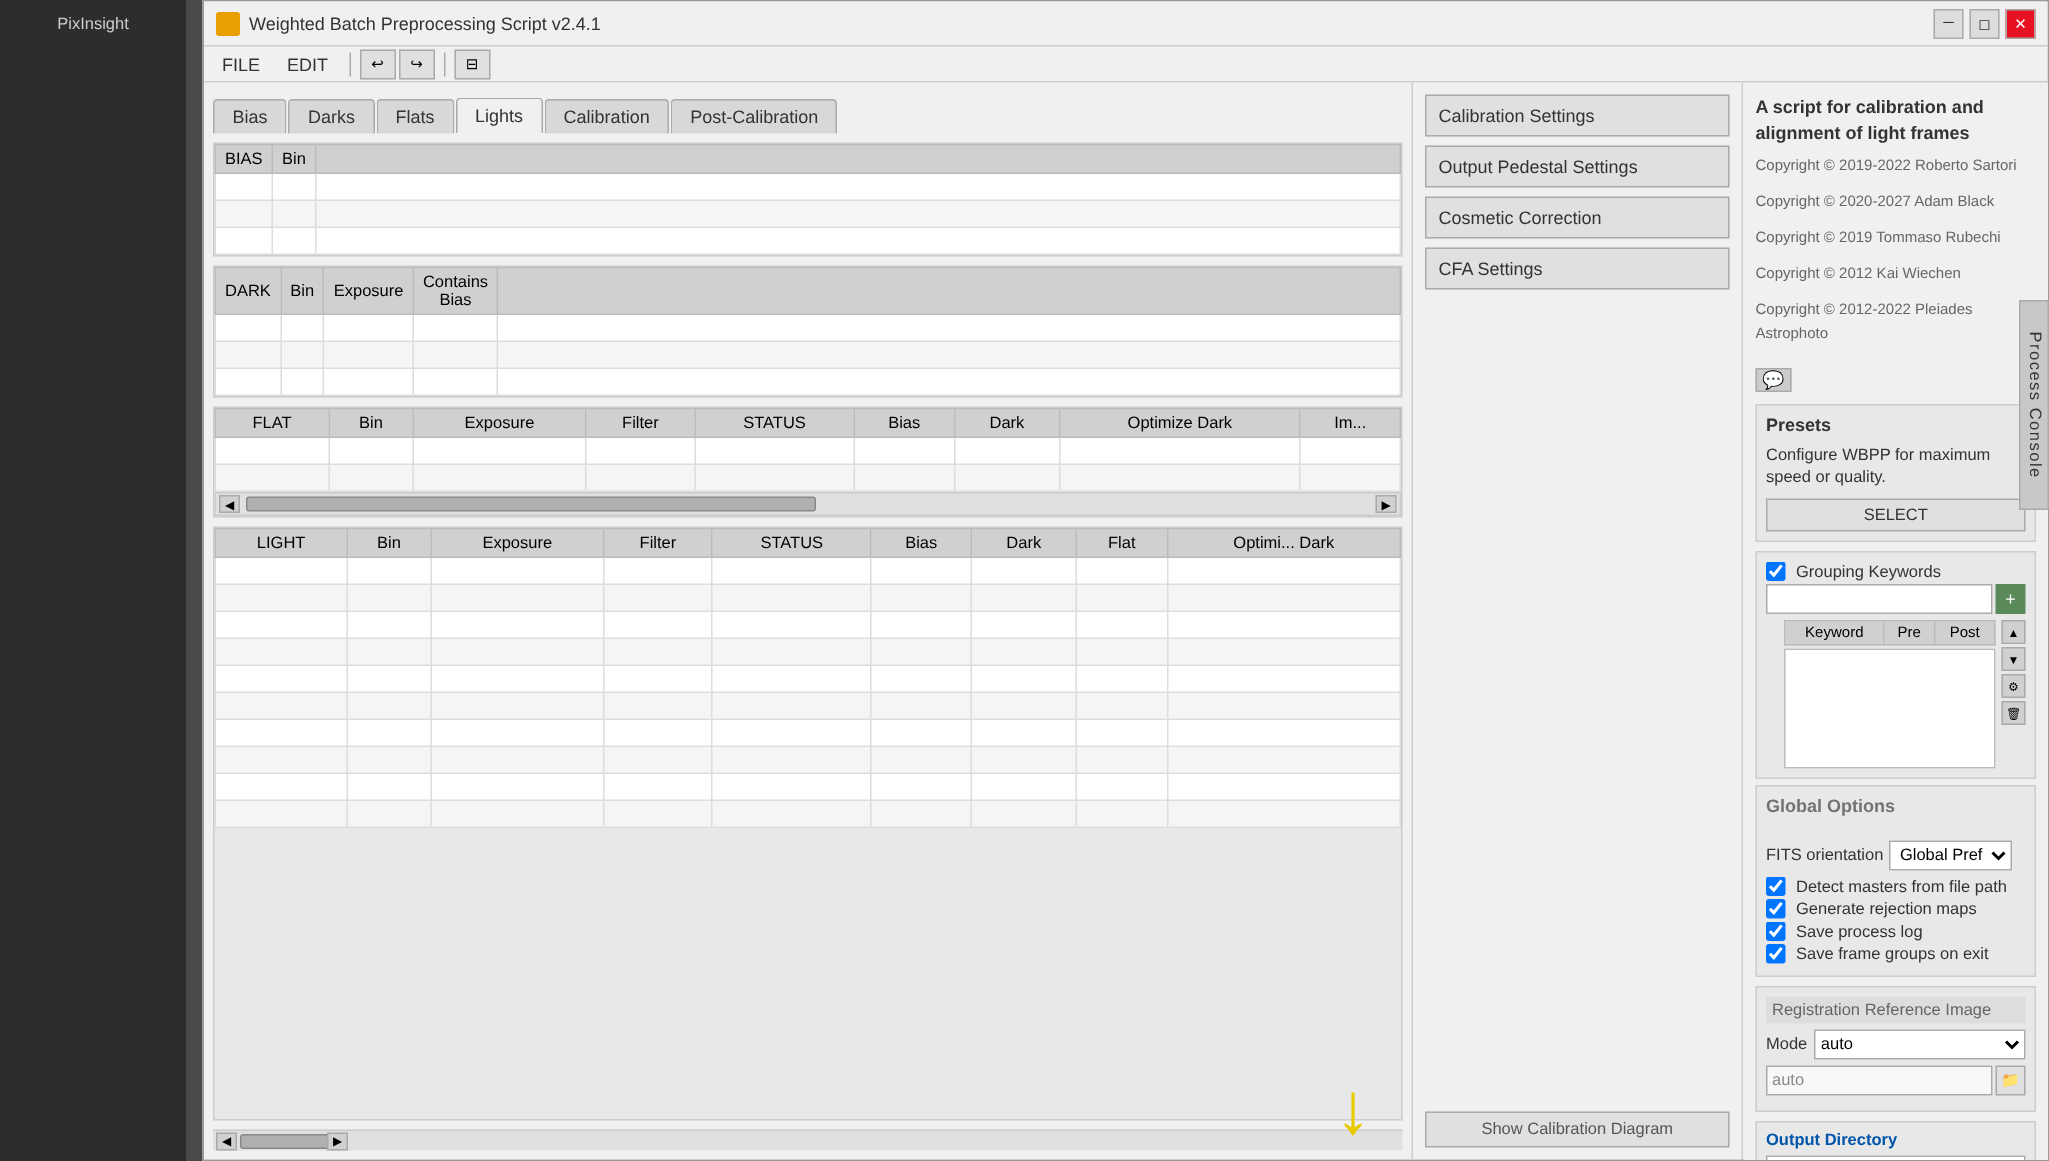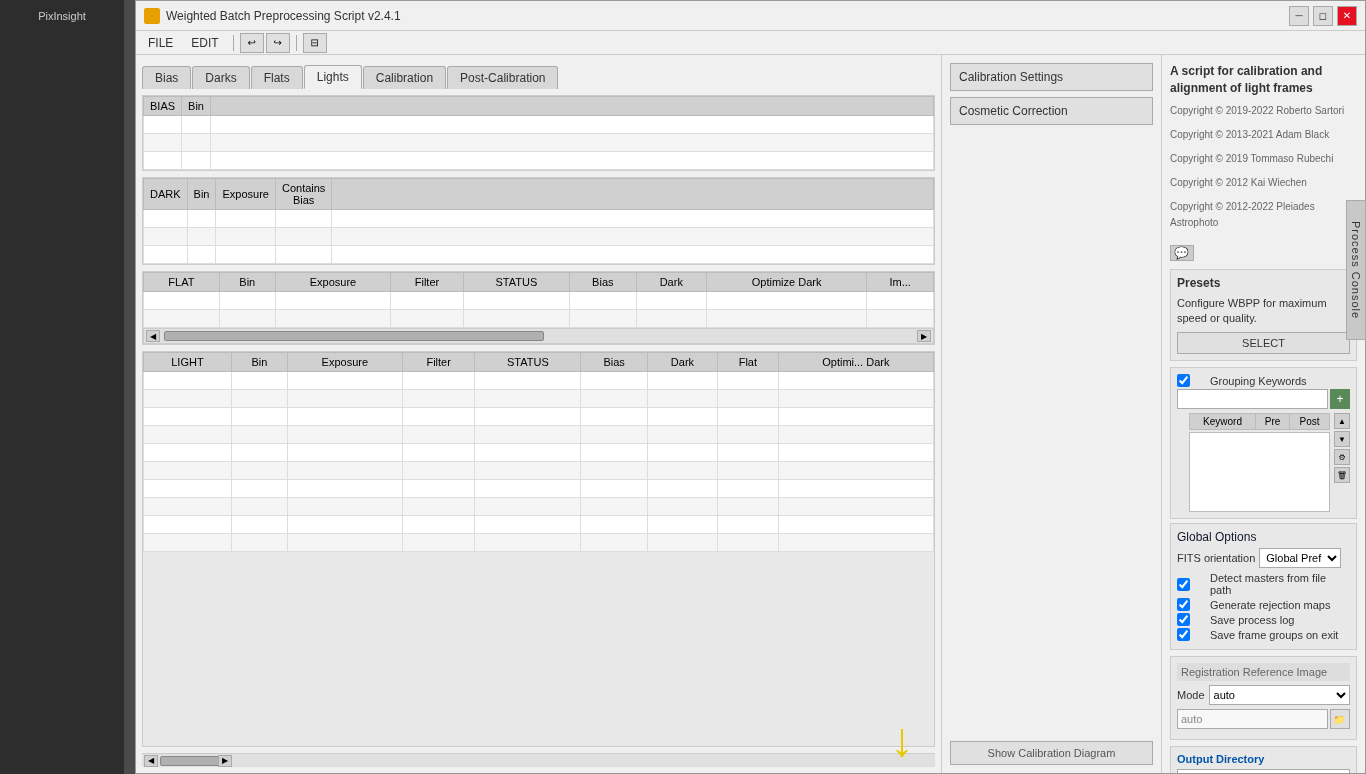--- a/index.html
+++ b/index.html
@@ -305,21 +305,21 @@
       cursor: pointer;
       font-size: 11px;
       color: #333;
       width: 100%;
       text-align: center;
     }
 
     .checkbox-row {
       display: flex;
       align-items: center;
-      gap: 20px;
+      gap: 7px;
       margin-bottom: 2px;
     }
     .checkbox-row input[type=checkbox] {
       width: 13px; height: 13px;
       cursor: pointer;
     }
     .checkbox-label {
       font-size: 11px;
       color: #333;
     }
@@ -361,23 +361,23 @@
     .keyword-table-body {
       width: 100%;
       height: 80px;
       background: #fff;
       border: 1px solid #bbb;
       overflow-y: auto;
     }
 
     .global-options-title {
       font-size: 12px;
-      color: #0f172a;
-      font-weight: normal;
-      margin-bottom: 4px;
+      color: #737373;
+      font-weight: bold;
+      margin-bottom: 16px;
     }
 
     .fits-orient-row {
       display: flex;
       align-items: center;
       gap: 4px;
       margin-bottom: 4px;
     }
     .fits-orient-label {
       font-size: 11px;
@@ -841,32 +841,34 @@
       <div class="bottom-scroll">
         <div class="scroll-arrow left" style="position:relative;font-size:8px;width:14px;height:12px;background:#d0d0d0;border:1px solid #aaa;display:flex;align-items:center;justify-content:center;">◀</div>
         <div class="bottom-scroll-thumb"></div>
         <div class="scroll-arrow right" style="position:relative;font-size:8px;width:14px;height:12px;background:#d0d0d0;border:1px solid #aaa;display:flex;align-items:center;justify-content:center;">▶</div>
       </div>
 
     </div>
 
     <div class="right-panel">
       <button class="cal-section-btn">Calibration Settings</button>
+      <button class="cal-section-btn">Output Pedestal Settings</button>
       <button class="cal-section-btn">Cosmetic Correction</button>
+      <button class="cal-section-btn">CFA Settings</button>
       <div style="flex:1"></div>
       <button class="show-cal-btn">Show Calibration Diagram</button>
     </div>
 
     <div class="right-info-panel">
 
       <div class="info-header" style="font-size:12px;font-weight:bold;color:#333;margin-bottom:6px;line-height:1.4;">A script for calibration and
 alignment of light frames</div>
       <div style="margin-bottom:6px;">
         <div class="info-copyright">Copyright © 2019-2022 Roberto Sartori</div>
-        <div class="info-copyright">Copyright © 2013-2021 Adam Black</div>
+        <div class="info-copyright">Copyright © 2020-2027 Adam Black</div>
         <div class="info-copyright">Copyright © 2019 Tommaso Rubechi</div>
         <div class="info-copyright">Copyright © 2012 Kai Wiechen</div>
         <div class="info-copyright">Copyright © 2012-2022 Pleiades Astrophoto</div>
       </div>
 
       <div class="chat-icon">
         <span>💬</span>
       </div>
 
       <div class="section-box">

